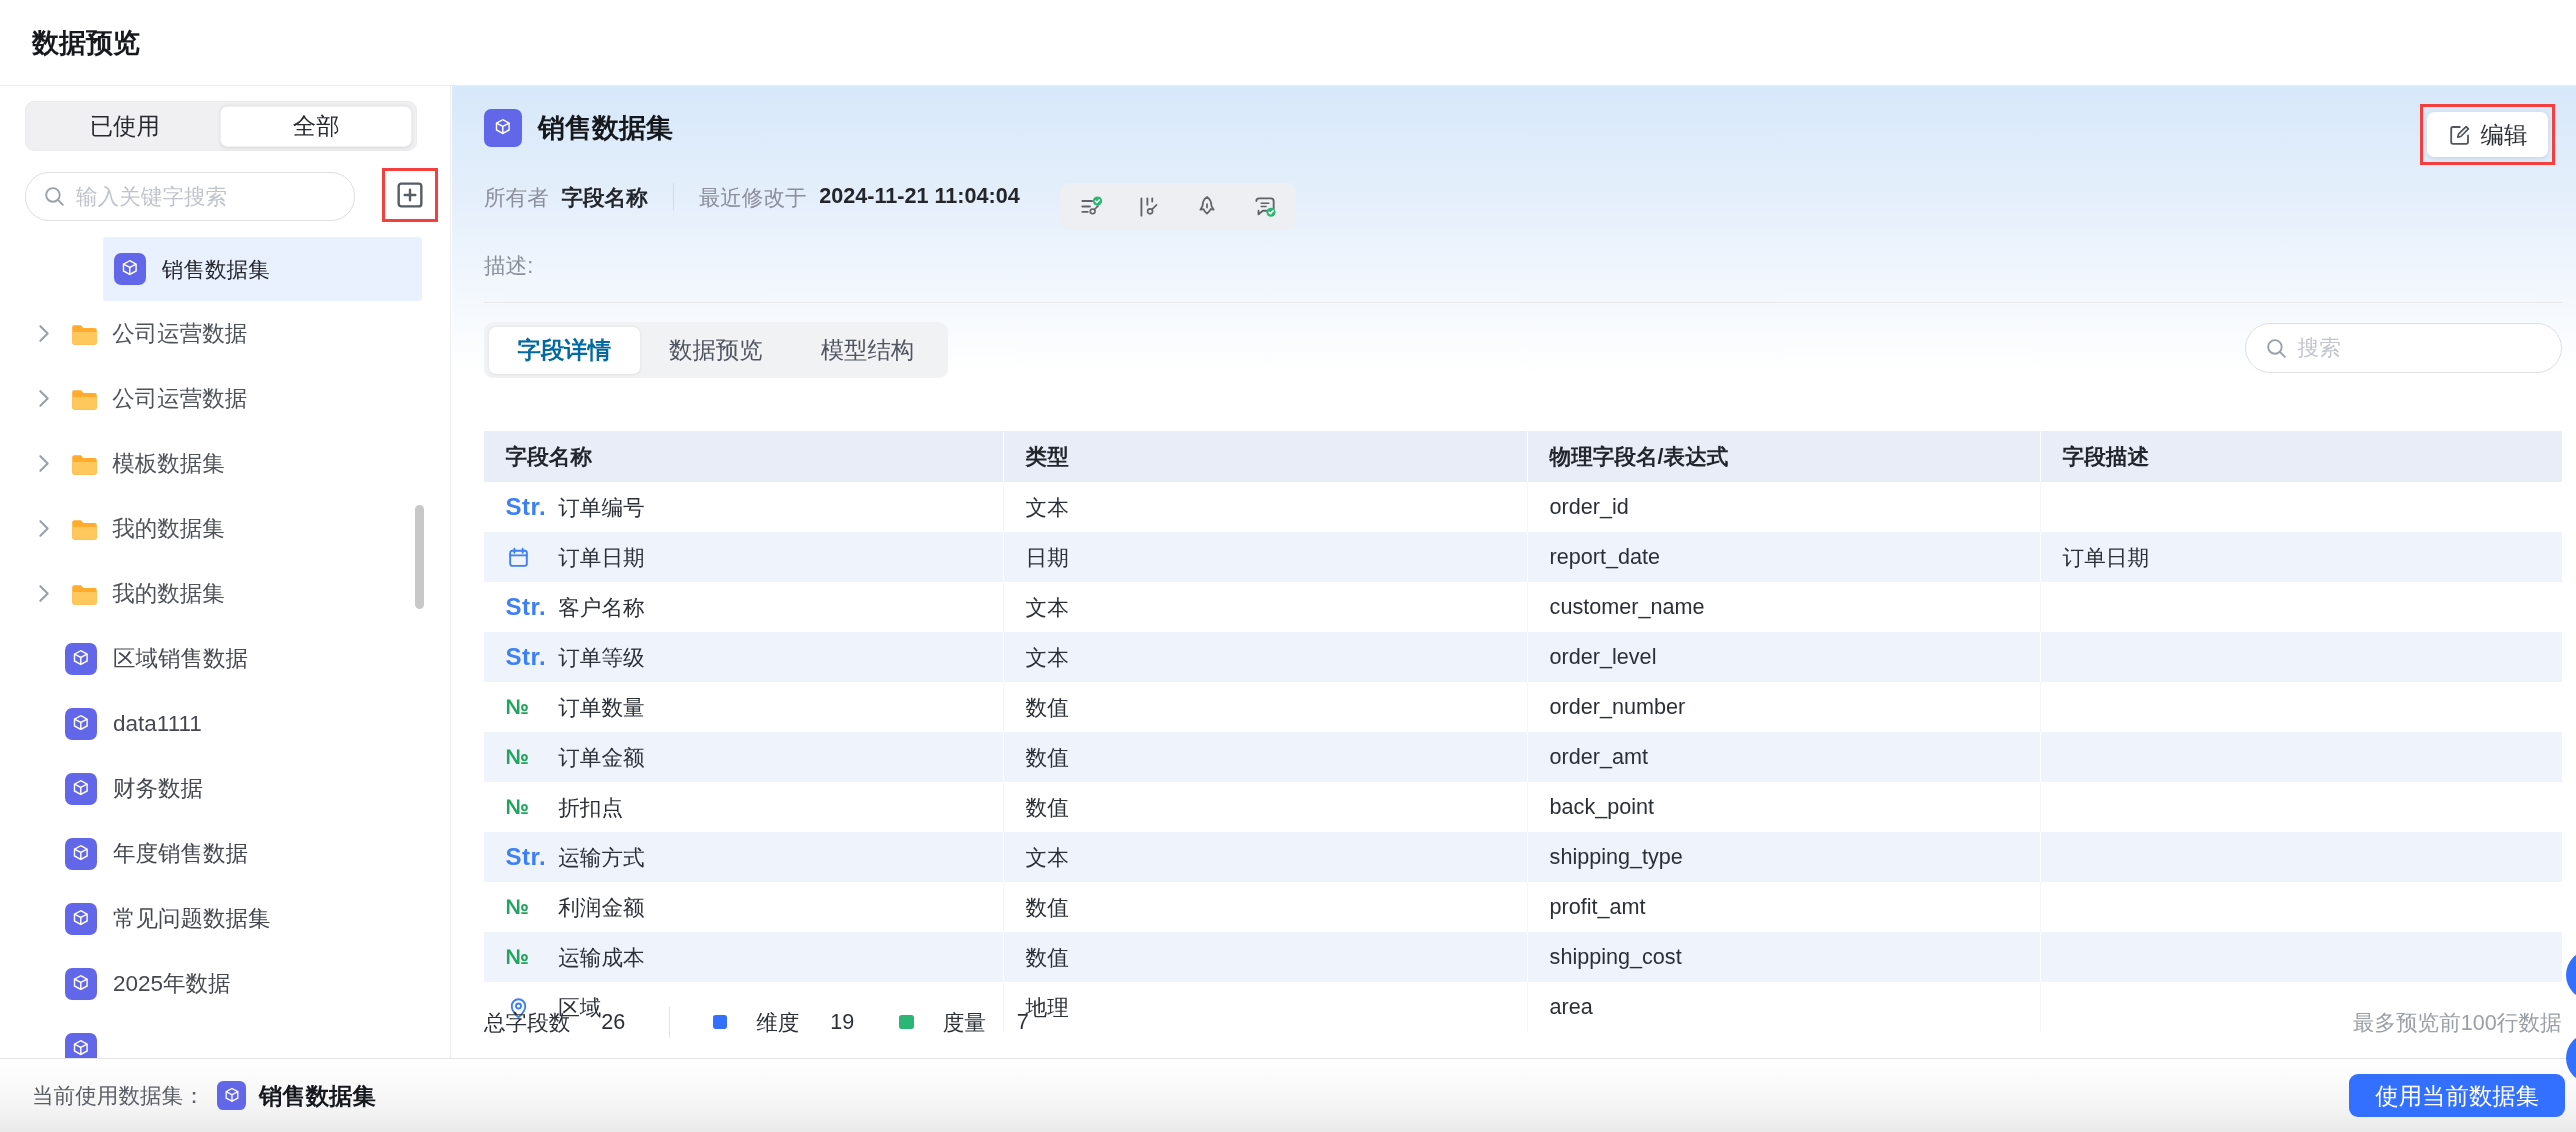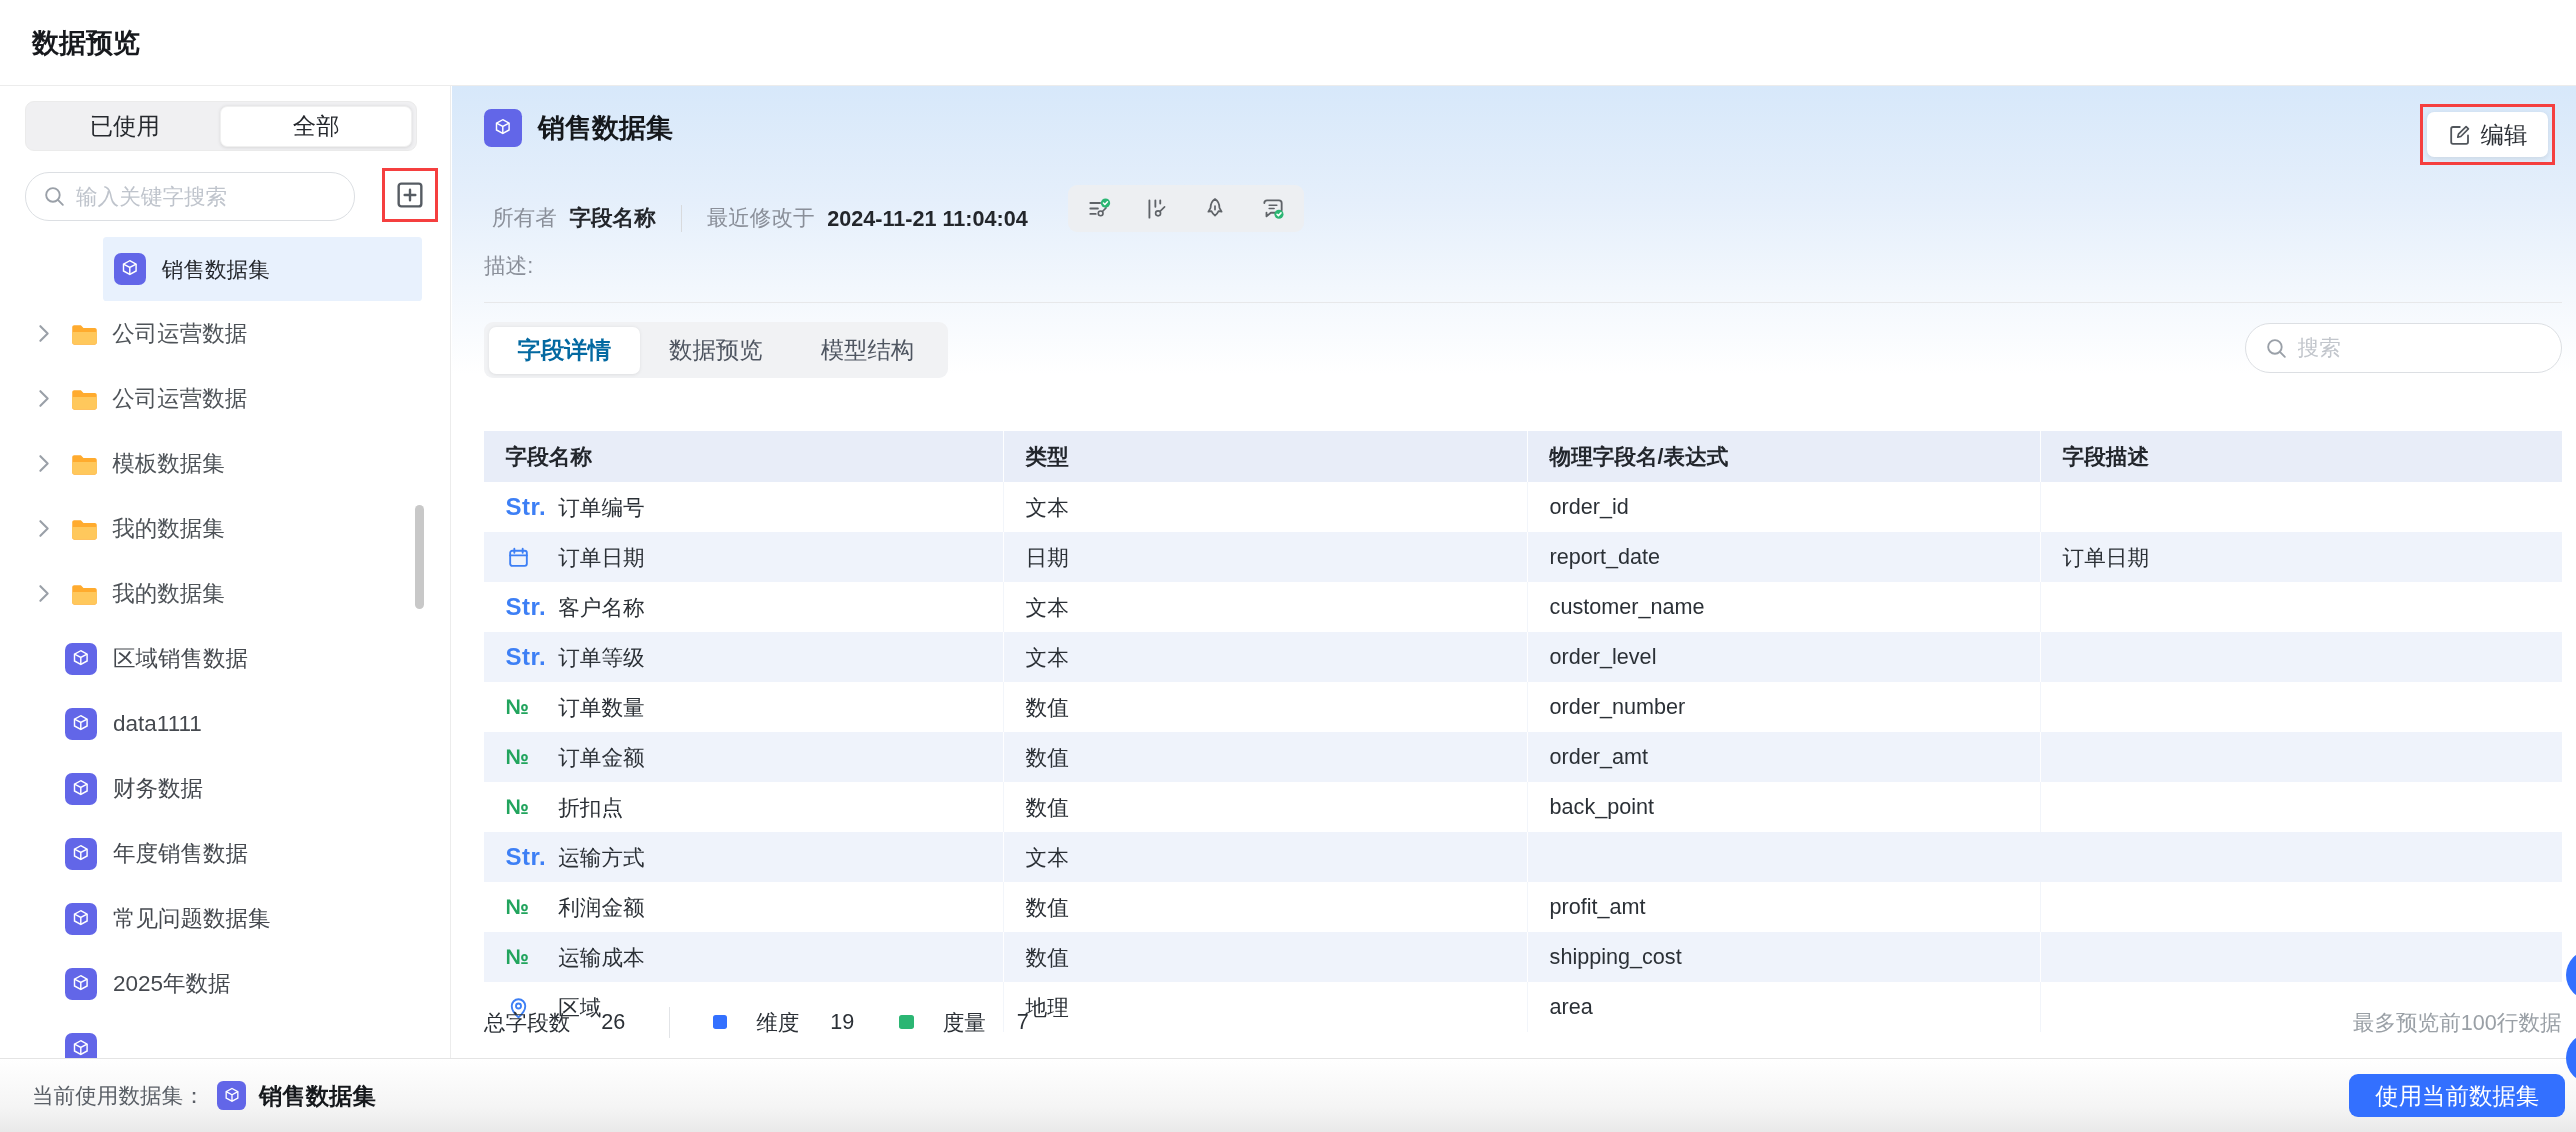--- a/index.html
+++ b/index.html
@@ -63,21 +63,21 @@
   .title-row .cube { width:38px; height:38px; }
   .main-title { font-size:27px; font-weight:bold; color:#15181c; }
 
   .edit-annot { position:absolute; right:21px; top:18px; width:135px; height:61px;
                 border:3.6px solid #f53f3f; display:flex; align-items:center; justify-content:center; }
   .edit-btn { width:121px; height:45px; background:#fff; border:none; border-radius:7.2px;
               box-shadow:0 1.8px 5.4px rgba(31,35,41,.10); display:flex; align-items:center; justify-content:center;
               gap:9px; font-size:23.4px; color:#2b2f35; cursor:pointer; font-family:inherit; }
   .edit-btn svg { width:24px; height:24px; color:#51565c; }
 
-  .meta-row { position:absolute; left:40px; top:97px; height:49px; display:flex; align-items:flex-end; }
+  .meta-row { position:absolute; left:32px; top:97px; height:49px; display:flex; align-items:flex-start; }
   .meta-lab { font-size:21.6px; color:#8a8f99; }
   .meta-val { font-size:21.6px; color:#23262b; font-weight:600; margin-left:12.6px; }
   .meta-div { width:0.9px; height:27px; background:#d8dadd; margin:0 25px; }
   .iconbar { margin-left:40px; height:47px; background:#edeff2; border-radius:9px; display:flex;
              align-items:center; padding:0 18px; gap:32px; }
   .iconbar .ib { width:26px; height:26px; cursor:pointer; }
   .iconbar svg { width:100%; height:100%; }
 
   .desc-row { position:absolute; left:32px; top:165px; font-size:21.6px; color:#8a8f99; }
   .hdivider { position:absolute; left:32px; right:14.4px; top:216px; height:0.9px; background:#e7e8ea; }
@@ -469,20 +469,21 @@
         <div class="td c3">back_point</div>
         <div class="td c4"></div>
       </div>
 
       <div class="tr alt">
         <div class="td c1">
             <span class="ficon strg">Str.</span>
             <span>运输方式</span>
           </div>
         <div class="td c2">文本</div>
+        <div class="td c3">shipping_type</div>
         <div class="td c4"></div>
       </div>
 
       <div class="tr">
         <div class="td c1">
             <span class="ficon numg">№</span>
             <span>利润金额</span>
           </div>
         <div class="td c2">数值</div>
         <div class="td c3">profit_amt</div>

